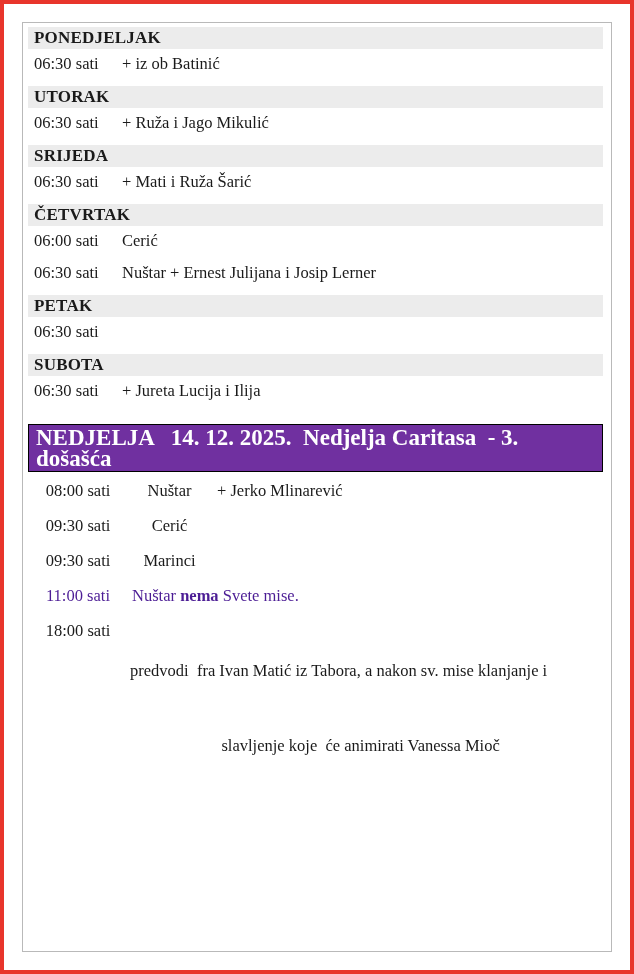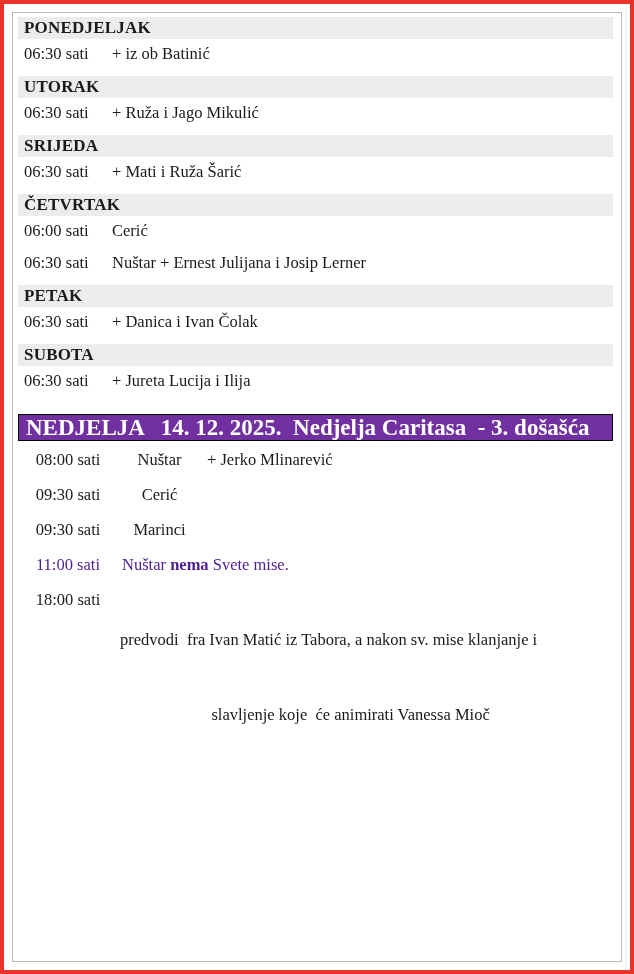--- a/index.html
+++ b/index.html
@@ -6,21 +6,21 @@
   body {
     width: 634px; height: 974px;
     font-family: "Liberation Serif", "DejaVu Serif", serif;
     color: #1a1a1a;
     -webkit-font-smoothing: antialiased;
   }
   .frame {
     box-sizing: border-box;
     width: 634px; height: 974px;
     border: 4px solid #e8352b;
-    padding: 8px;
+    padding: 18px;
     background: #ffffff;
   }
   .inner {
     box-sizing: border-box;
     width: 100%; height: 100%;
     border: 1px solid #b9b9b9;
     padding: 4px 6px 2px 5px;
     overflow: hidden;
   }
   .day-header {
@@ -126,21 +126,20 @@
       <div class="w-entry">
         <span class="time">06:30 sati</span>
         <span class="txt">Nuštar + Ernest Julijana i Josip Lerner</span>
       </div>
     </section>
 
     <section>
       <div class="day-header">PETAK</div>
       <div class="w-entry">
         <span class="time">06:30 sati</span>
-        <span class="txt">+ Danica i Ivan Čolak</span>
       </div>
     </section>
 
     <section>
       <div class="day-header">SUBOTA</div>
       <div class="w-entry">
         <span class="time">06:30 sati</span>
         <span class="txt">+ Jureta Lucija i Ilija</span>
       </div>
     </section>

